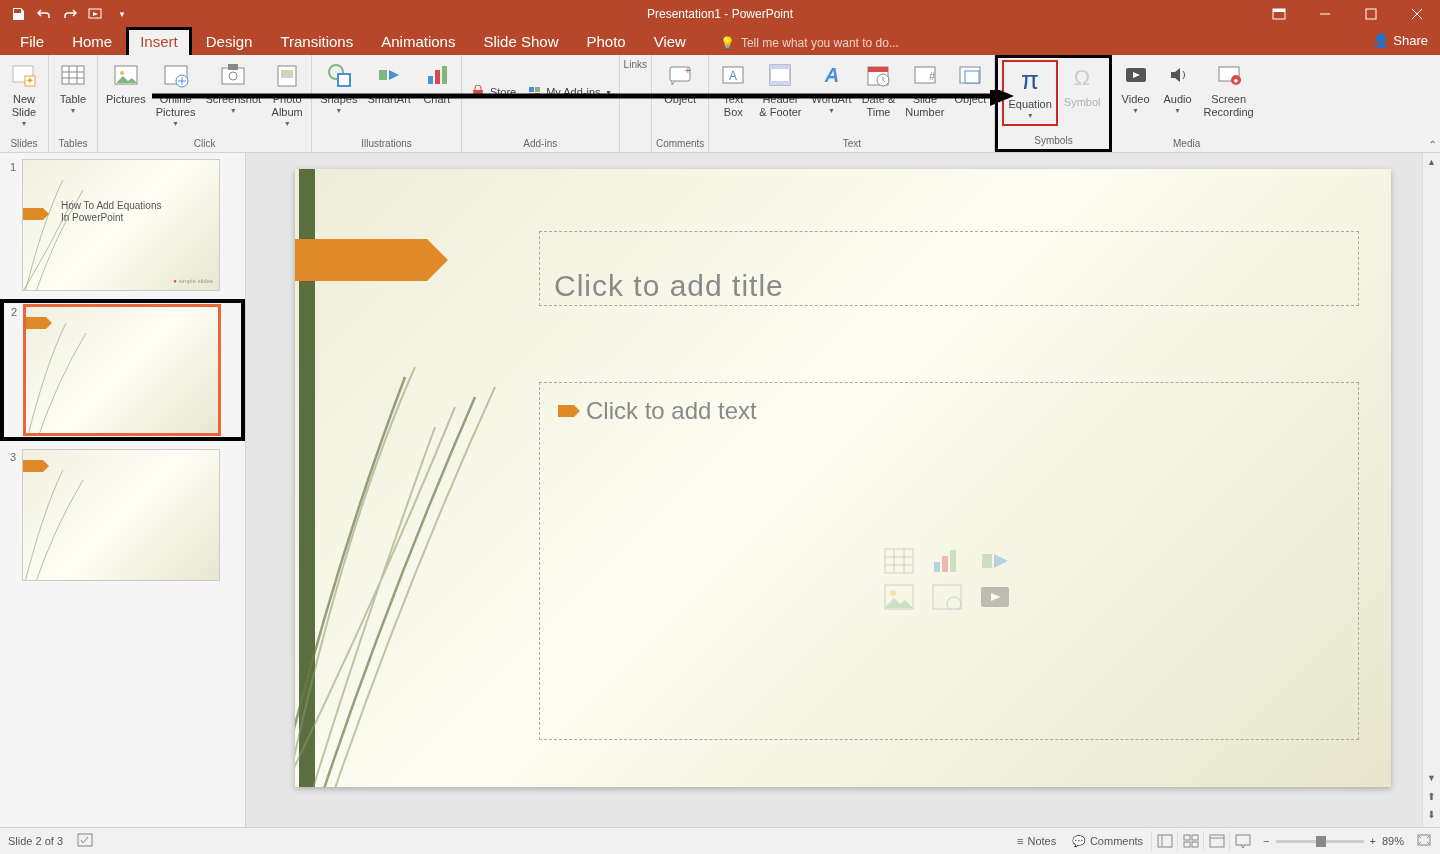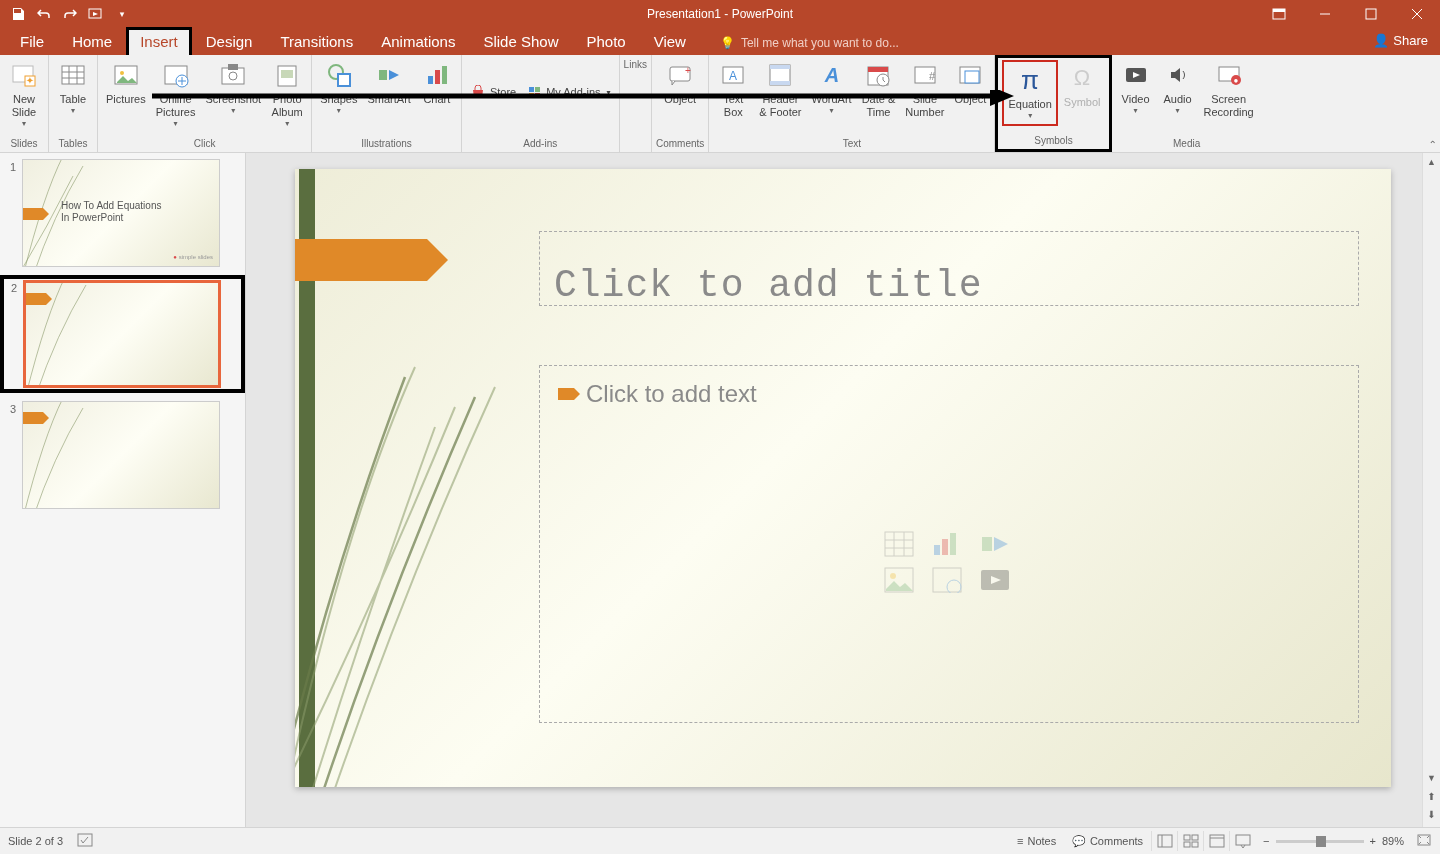--- a/index.html
+++ b/index.html
@@ -38,38 +38,38 @@
 .collapse-btn { position: absolute; right: 3px; bottom: 2px; font-size: 10px; color: #666; cursor: pointer; }
 
 
 .arrow-anno { position: absolute; left: 152px; top: 90px; width: 870px; height: 20px; pointer-events: none; z-index: 50; }
 
 
 .main { display: flex; height: 674px; }
 .thumb-panel { width: 246px; background: #f5f5f5; border-right: 1px solid #d4d4d4; padding: 6px 4px; overflow: hidden; }
 .thumb-row { display: flex; gap: 6px; margin-bottom: 12px; }
 .thumb-num { width: 12px; font-size: 11px; color: #666; text-align: right; padding-top: 2px; }
-.thumb { width: 198px; height: 108px; background: linear-gradient(135deg, #f0efe0 0%, #fefef5 50%, #e8e7d0 100%); border: 1px solid #ccc; position: relative; overflow: hidden; }
+.thumb { width: 198px; height: 132px; background: linear-gradient(135deg, #f0efe0 0%, #fefef5 50%, #e8e7d0 100%); border: 1px solid #ccc; position: relative; overflow: hidden; }
 .thumb.selected { border: 3px solid #e8663c; }
 .thumb-accent { position: absolute; left: 0; top: 10px; width: 20px; height: 12px; background: #e08928; }
 .thumb-accent::after { content: ""; position: absolute; right: -6px; top: 0; border-left: 6px solid #e08928; border-top: 6px solid transparent; border-bottom: 6px solid transparent; }
 .thumb-grass { position:absolute; left:-10px; bottom:-10px; width:120px; height:120px; }
 .thumb-title-text { position: absolute; left: 38px; top: 40px; font-size: 10px; color: #555; font-family: "Century Gothic", sans-serif; line-height: 12px;}
 .thumb-logo { position:absolute; right:6px; bottom:6px; font-size:6px; color:#999;}
 
 .edit-area { flex: 1; background: #e6e6e6; display: flex; align-items: flex-start; justify-content: center; padding: 16px 20px; position: relative; }
 .slide { width: 1096px; height: 618px; background: linear-gradient(135deg, #eeedd8 0%, #fdfdf2 45%, #e7e6cc 100%); box-shadow: 0 2px 6px rgba(0,0,0,.25); position: relative; overflow: hidden; }
 .green-bar { position: absolute; left: 4px; top: 0; width: 16px; height: 100%; background: #5a6e3f; }
 .big-accent { position: absolute; left: 0; top: 70px; width: 132px; height: 42px; background: #e08928; }
 .big-accent::after { content:""; position:absolute; right:-21px; top:0; border-left:21px solid #e08928; border-top:21px solid transparent; border-bottom:21px solid transparent; }
 .grass { position:absolute; left:-80px; bottom:-60px; width:500px; height:500px; }
 .placeholder { position: absolute; border: 1px dashed #aaa; background: rgba(255,255,255,0); }
 .title-ph { left: 244px; top: 62px; width: 820px; height: 75px; display: flex; align-items: center; padding: 0 14px; }
-.title-ph span { font-size: 38px; color: #8a8a8a; font-family: Liberation Mono, monospace; letter-spacing: 1px; font-weight: 300; margin-top: 34px; }
-.content-ph { left: 244px; top: 196px; width: 820px; height: 358px; padding: 14px 18px; }
+.title-ph span { font-size: 30px; color: #8a8a8a; font-family: Liberation Sans, sans-serif; letter-spacing: 1px; font-weight: 300; margin-top: 34px; }
+.content-ph { left: 244px; top: 213px; width: 820px; height: 358px; padding: 14px 18px; }
 .bullet-row { display: flex; gap: 12px; align-items: center; }
 .bullet { width: 16px; height: 12px; background: #e08928; position: relative; }
 .bullet::after { content:""; position:absolute; right:-6px; top:0; border-left:6px solid #e08928; border-top:6px solid transparent; border-bottom:6px solid transparent; }
 .content-text { font-size: 24px; color: #8a8a8a; font-family: "Century Gothic", sans-serif; font-weight: 300; }
 .content-icons { position:absolute; left:50%; top:55%; transform:translate(-50%,-50%); display:grid; grid-template-columns: repeat(3, 34px); gap:10px 14px; }
 .ci { width:30px; height:26px; opacity:.35; }
 
 .vscroll { position:absolute; right:0; top:0; width:18px; height:100%; background:#f0f0f0; border-left:1px solid #ddd; }
 .vscroll .up, .vscroll .down { height:18px; display:flex; align-items:center; justify-content:center; font-size:9px; color:#666; cursor:pointer; }
 .vscroll .down { position:absolute; bottom:40px; width:100%; }

